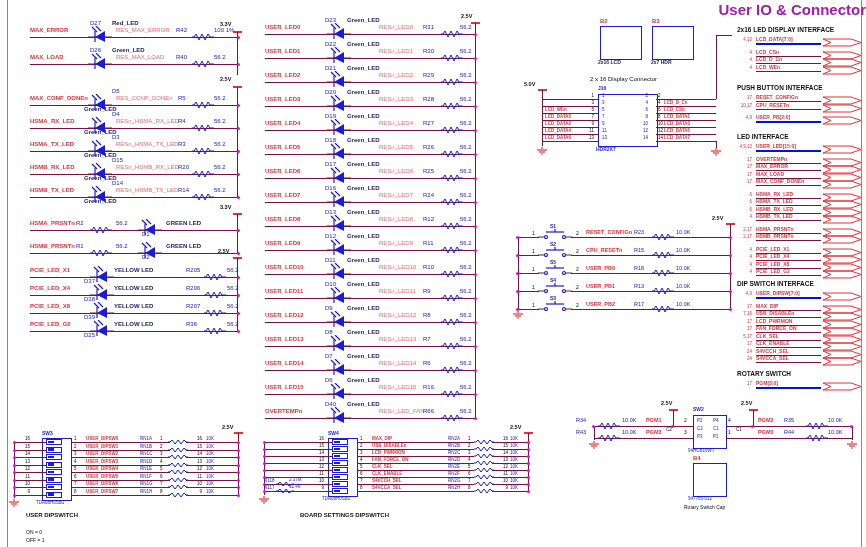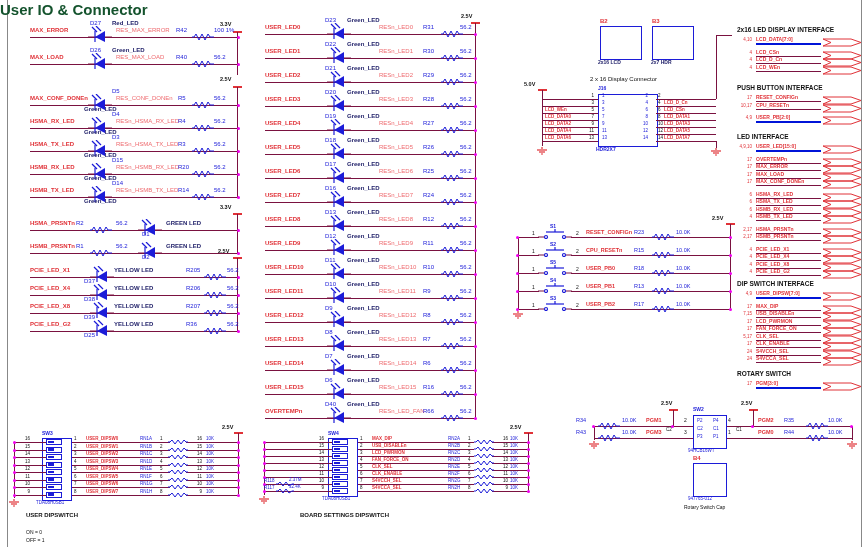--- a/index.html
+++ b/index.html
@@ -6,22 +6,22 @@
   .sheet{position:relative;width:866px;height:547px;background:#fff;overflow:hidden;
          font-family:"Liberation Sans",sans-serif}
   .t{position:absolute;white-space:nowrap;line-height:1}
   .red{color:#e03238;font-size:6px}
   .red2{color:#ee6a6e;font-size:6px}
   .blu{color:#1c1cd8;font-size:6px}
   .nav{color:#1c1c66;font-size:6px;font-weight:bold}
   .blk{color:#111;font-size:6px}
   .f5{font-size:5px}.f45{font-size:4.5px}.f55{font-size:5.5px}
   .bold{font-weight:bold}
-  .title{position:absolute;left:0;right:0;top:1px;text-align:left;font-size:15px;
-         font-weight:bold;color:#14532d}
+  .title{position:absolute;left:0;right:0;top:1px;text-align:right;font-size:15px;
+         font-weight:bold;color:#a21caf}
   .wire{position:absolute;height:1px;background:#7a1240}
   .vwire{position:absolute;width:1px;background:#7a1240}
   .frame{position:absolute;width:1px;background:#888}
   .dot{position:absolute;width:3px;height:3px;background:#f200f2;border-radius:50%}
   .cap{position:absolute;width:9px;height:2px;background:#e03238}
   .box{position:absolute;border:1px solid #1c1cd8;background:#fff}
   .grp{position:absolute}
   .lrow{position:relative}
   .hline{position:absolute;height:1px;background:#7a1240}
   .gnd{position:absolute}

